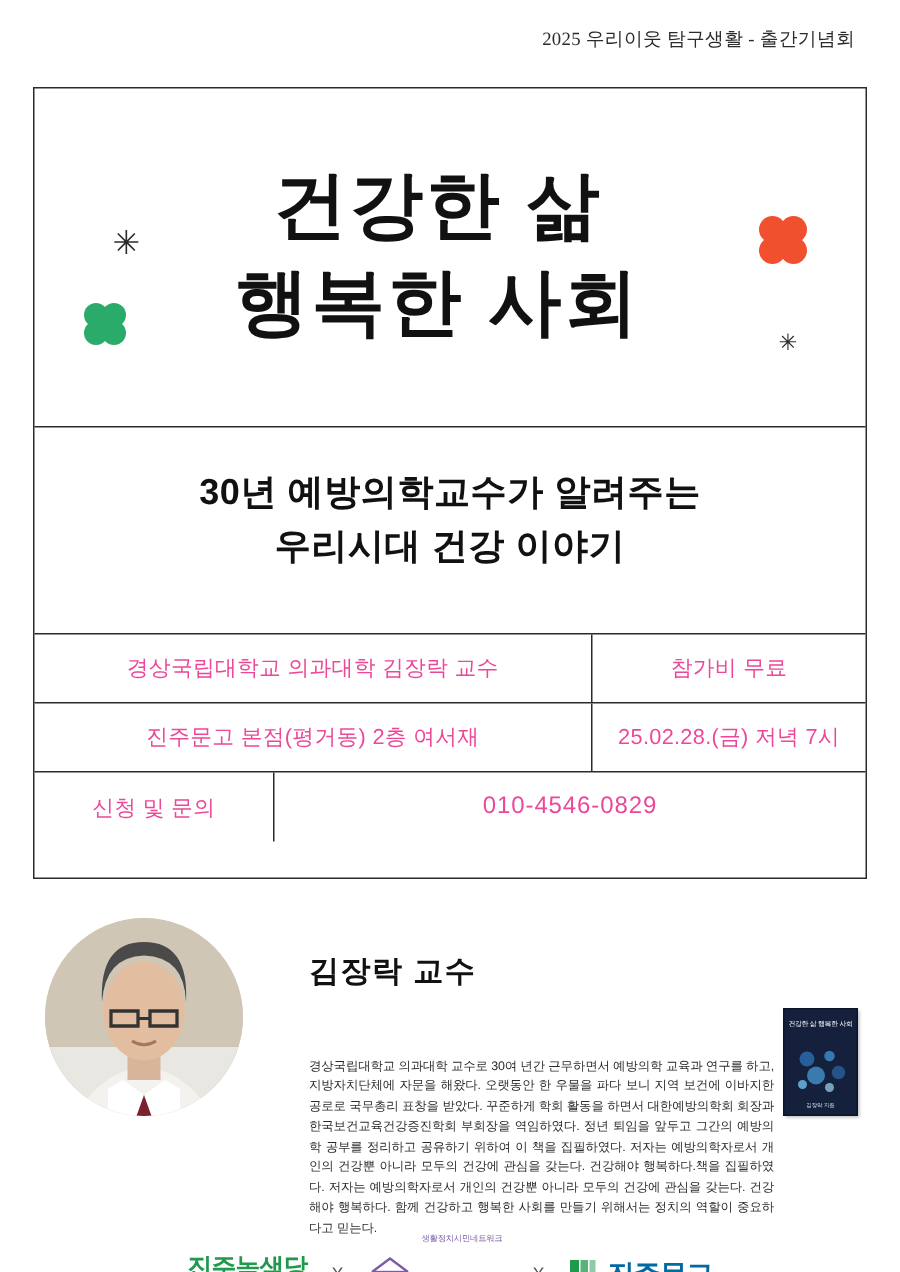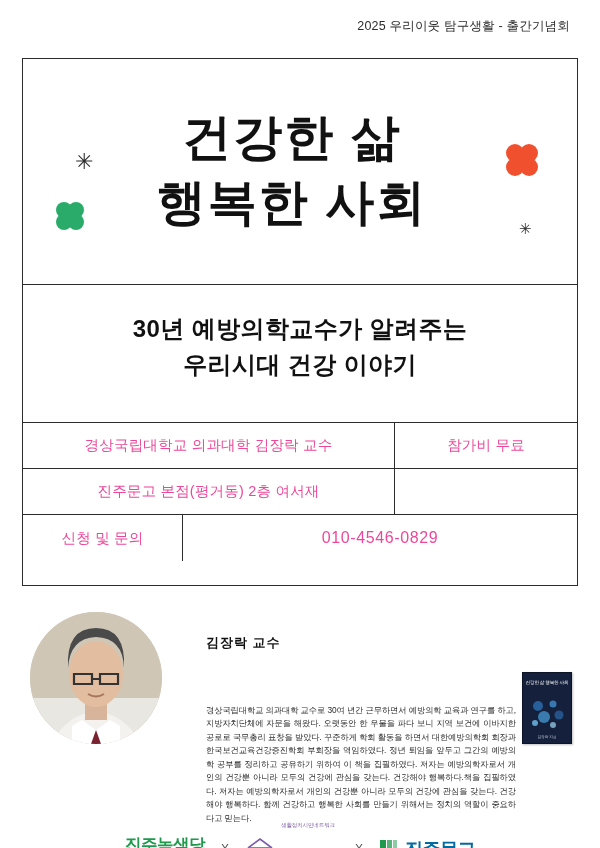--- a/index.html
+++ b/index.html
@@ -20,20 +20,21 @@
 
   
   .top-banner {
     position: absolute;
     top: 18px; left: 0; right: 0;
     text-align: right;
     padding-right: 30px;
     font-size: 12.5px;
     letter-spacing: 0.2px;
     color: #2b2b2b;
+    font-family: Liberation Serif, serif;
   }
 
   
   .card {
     position: absolute;
     top: 58px;
     left: 22px;
     width: 556px;
     height: 528px;
     border: 1.6px solid #2b2b2b;
@@ -125,21 +126,21 @@
     border-radius: 50%;
     overflow: hidden;
     background: #d6cdbf;
   }
   .photo-svg { display: block; }
 
   .prof-name {
     position: absolute;
     left: 176px;
     top: 22px;
-    font-size: 13px;
+    font-size: 20px;
     font-weight: bold;
     letter-spacing: 1px;
     color: #111;
   }
   .prof-bio {
     position: absolute;
     left: 176px;
     top: 52px;
     width: 310px;
     font-size: 8.3px;
@@ -261,20 +262,21 @@
       </div>
     </div>
 
     <div class="info-row row1">
       <div class="cell divider c1">경상국립대학교 의과대학 김장락 교수</div>
       <div class="cell c2">참가비 무료</div>
     </div>
 
     <div class="info-row row2">
       <div class="cell divider c1">진주문고 본점(평거동) 2층 여서재</div>
+      <div class="cell c2">25.02.28.(금) 저녁 7시</div>
     </div>
 
     <div class="info-row row3">
       <div class="cell divider c1">신청 및 문의</div>
       <div class="cell c2">010-4546-0829</div>
     </div>
 
   </div>
 
   <div class="profile">

